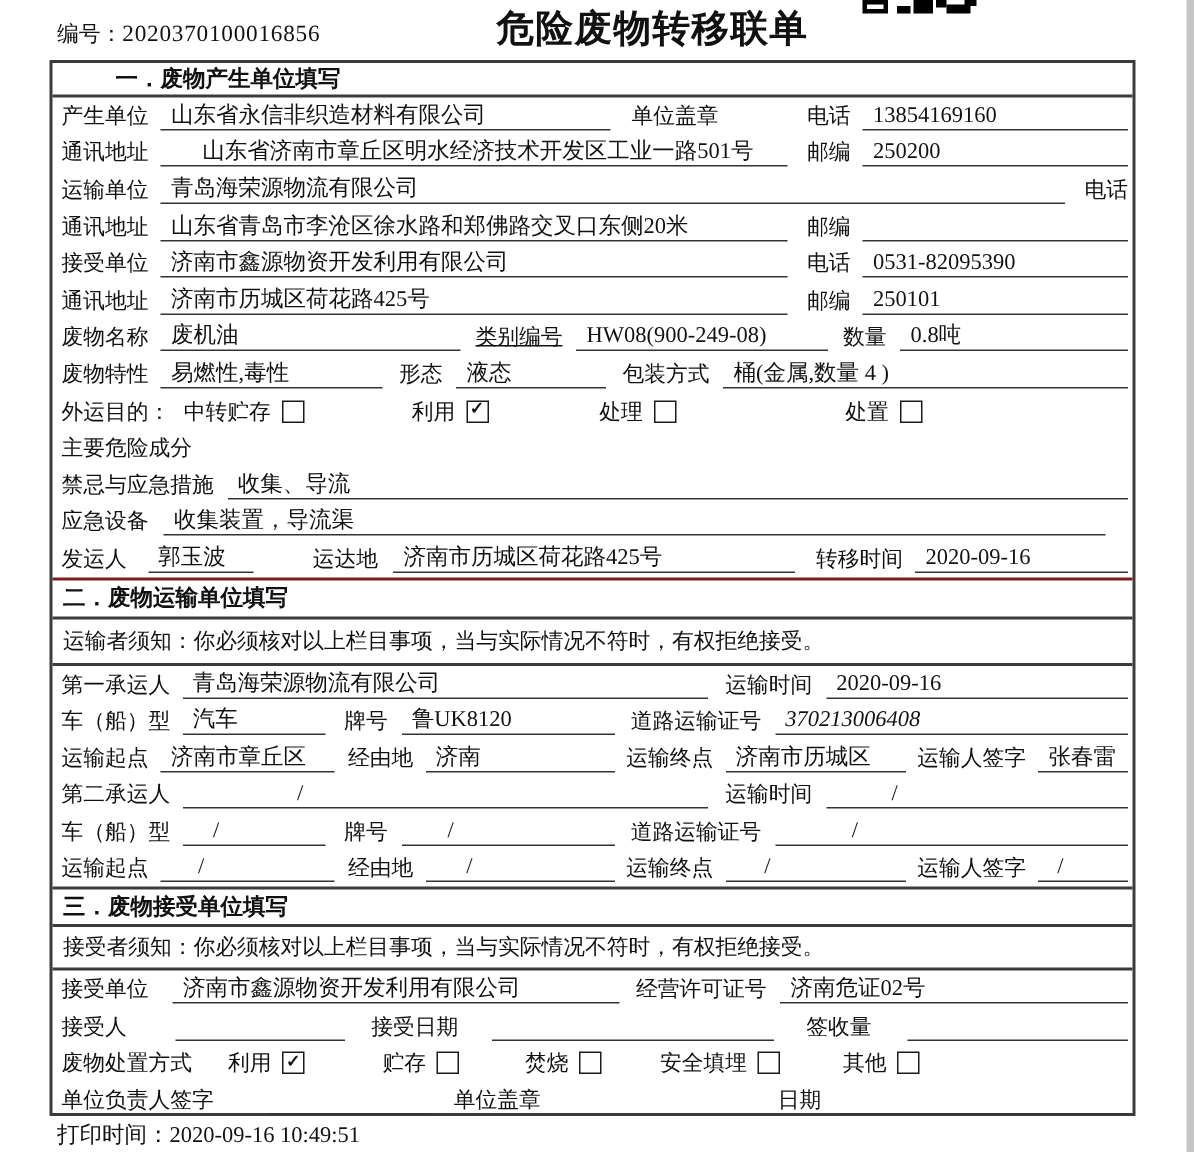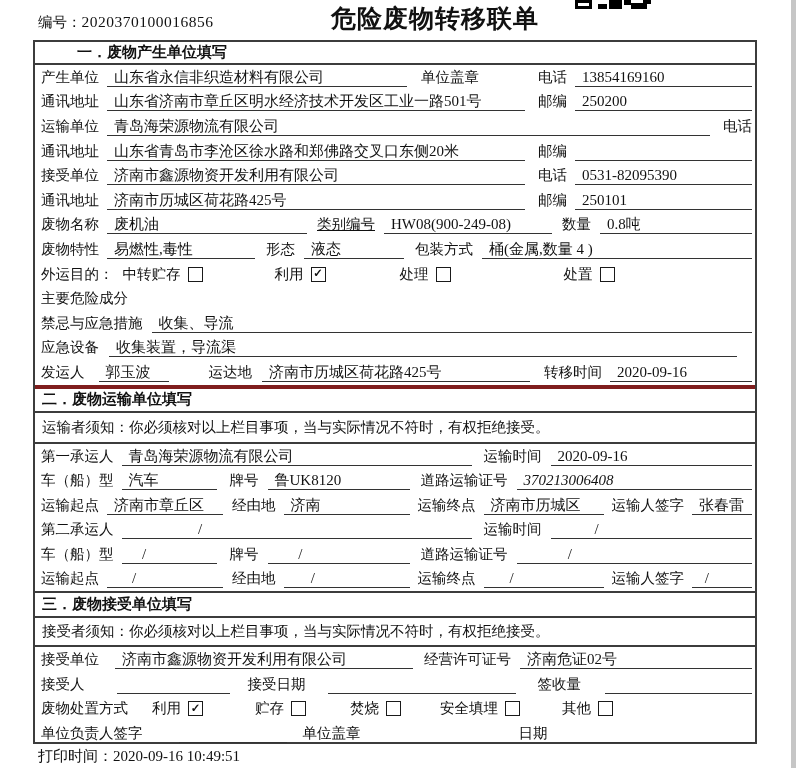--- a/index.html
+++ b/index.html
@@ -20,21 +20,21 @@
   .qr .q4 { left:49px; top:0;  width:7px;  height:5px; }
   .qr .q5 { left:56px; top:3px; width:16px; height:6px; }
   .qr .q6 { left:68px; top:0;  width:8px;  height:4px; }
 
   
   .tbl { position:absolute; left:33px; top:40px; width:724px; height:704px;
          border:2px solid #3c3c3c; box-sizing:border-box; display:flex; flex-direction:column; }
   .strip { font-weight:bold; font-size:15px; display:flex; align-items:center; padding-left:7px;
            border-bottom:2px solid #3c3c3c; box-sizing:border-box; flex:0 0 auto;
            font-family:"Liberation Sans","DejaVu Sans",sans-serif; }
-  .h1 { height:23px;padding-left:42px; } .h2 { height:28px; border-top:4px solid #7f1d1d; } .h3 { height:27px; border-top:2px solid #3c3c3c; }
+  .h1 { height:23px;padding-left:42px; } .h2 { height:28px; border-top:2px solid #7f1d1d; } .h3 { height:27px; border-top:2px solid #3c3c3c; }
   .notice { display:flex; align-items:center; padding-left:7px; border-bottom:2px solid #3c3c3c;
             box-sizing:border-box; font-size:14.5px; flex:0 0 auto; }
   .n2 { height:31px; } .n3 { height:29px; }
   .r { display:flex; align-items:center; padding:0 3px 0 6px; font-size:14.5px; height:24.6px; flex:0 0 auto; }
   .lb { white-space:nowrap; }
   .uf { border-bottom:1px solid #333; align-self:center; height:19px; line-height:18px;
         padding:0 2px 0 7px; box-sizing:border-box; white-space:nowrap; overflow:hidden; font-size:15px; }
   .fx { flex:1; }
   .sl { text-indent:22%; padding-left:0; }
   .sp { flex:1; }
@@ -69,21 +69,21 @@
     <span class="lb">产生单位</span>
     <span class="uf" style="width:300px;margin-left:8px;">山东省永信非织造材料有限公司</span>
     <span class="lb" style="margin-left:14px;">单位盖章</span>
     <span class="sp"></span>
     <span class="lb">电话</span>
     <span class="uf" style="width:177px;margin-left:8px;">13854169160</span>
   </div>
 
   <div class="r">
     <span class="lb">通讯地址</span>
-    <span class="uf fx" style="margin-left:8px;">山东省济南市章丘区明水经济技术开发区工业一路501号</span>
+    <span class="uf fx" style="margin-left:8px;text-align:center;">山东省济南市章丘区明水经济技术开发区工业一路501号</span>
     <span class="lb" style="margin-left:13px;">邮编</span>
     <span class="uf" style="width:177px;margin-left:8px;">250200</span>
   </div>
 
   <div class="r">
     <span class="lb">运输单位</span>
     <span class="uf fx" style="margin-left:8px;">青岛海荣源物流有限公司</span>
     <span class="lb" style="margin-left:13px;">电话</span>
   </div>
 

